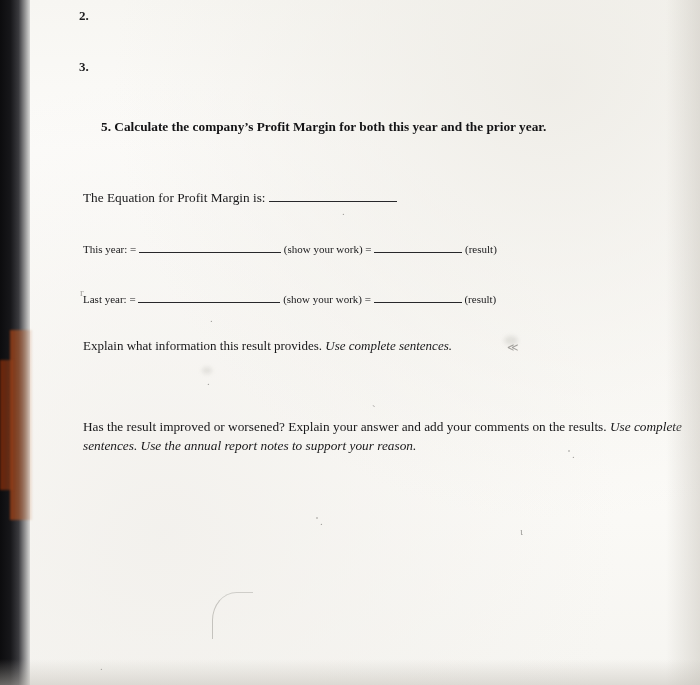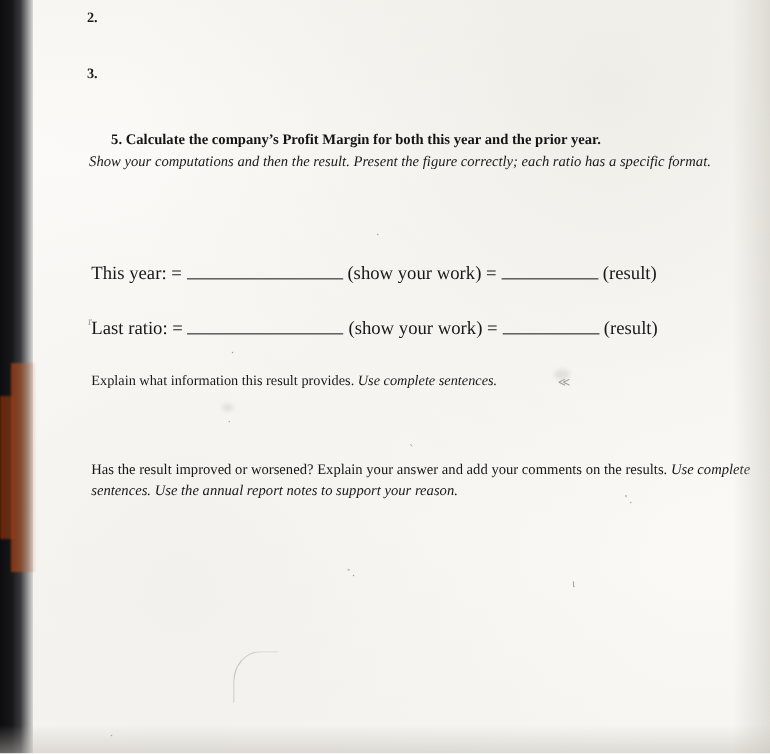--- a/index.html
+++ b/index.html
@@ -130,21 +130,21 @@
   }
   .blank {
     display: inline-block;
     border-bottom: 1px solid #27272a;
     height: 13px;
     vertical-align: baseline;
   }
   .row-line {
     position: absolute;
     font-family: "Liberation Serif", serif;
-    font-size: 17px;
+    font-size: 11px;
     color: #18181a;
     white-space: nowrap;
   }
   #row-this { left: 31px; top: 239px; }
   #row-last { left: 31px; top: 289px; }
   .explain-1 {
     position: absolute;
     left: 31px;
     top: 338px;
     width: 560px;
@@ -197,33 +197,36 @@
 
   <div class="paper">
     <div class="paper-tint"></div>
 
     <div class="content">
 
       <div class="num-item" id="num2">2.</div>
       <div class="num-item" id="num3">3.</div>
 
       <div class="q-heading">5. Calculate the company’s Profit Margin for both this year and the prior year.</div>
-      <div class="q-sub">Show your computations and then the result. Present the figure correctly; each ratio has a specific format.</div>
-
+
+      <div class="eq-line">
+        <span>The Equation for Profit Margin is:</span>
+        <span class="blank" style="width:128px;"></span>
+      </div>
 
       <div class="row-line" id="row-this">
         <span>This year: =</span>
         <span class="blank" style="width:142px;"></span>
         <span>(show your work) =</span>
         <span class="blank" style="width:88px;"></span>
         <span>(result)</span>
       </div>
 
       <div class="row-line" id="row-last">
-        <span>Last ratio: =</span>
+        <span>Last year: =</span>
         <span class="blank" style="width:142px;"></span>
         <span>(show your work) =</span>
         <span class="blank" style="width:88px;"></span>
         <span>(result)</span>
       </div>
 
       <div class="explain-1">
         <span>Explain what information this result provides.</span>
         <i>Use complete sentences.</i>
       </div>

